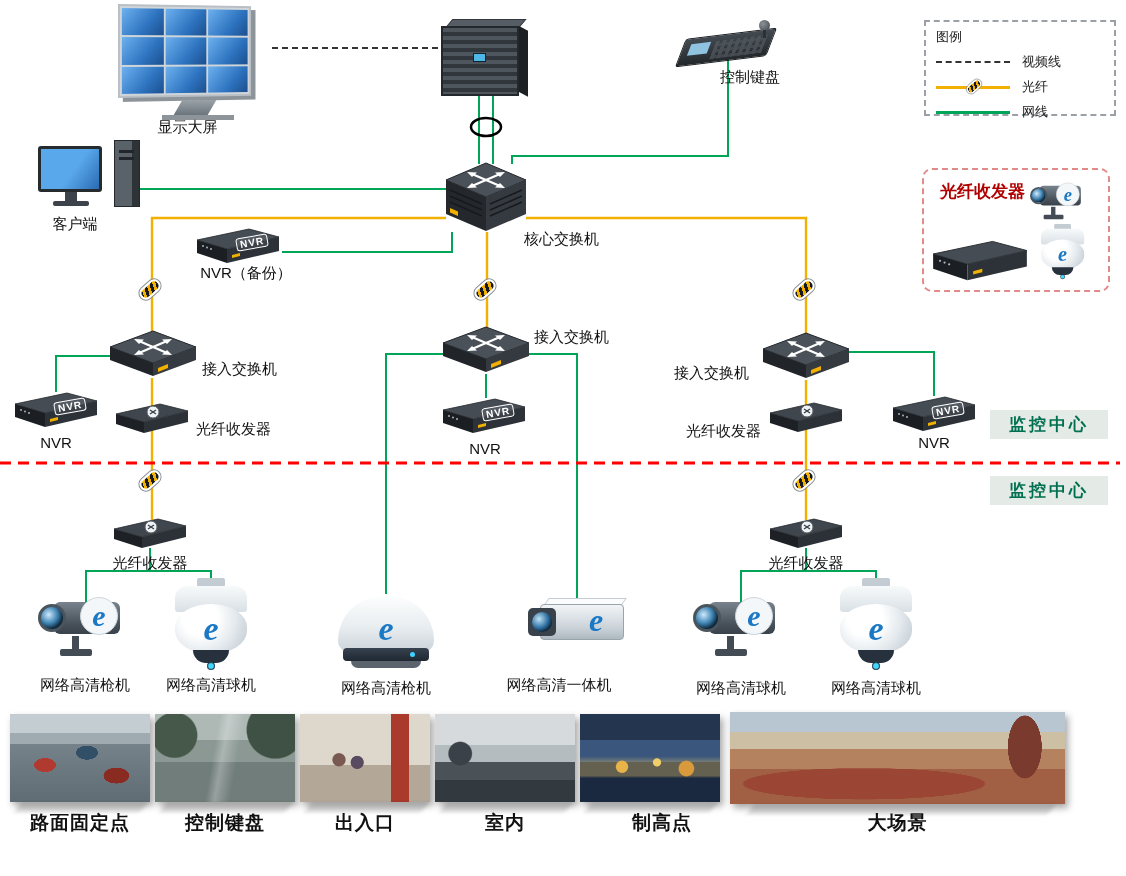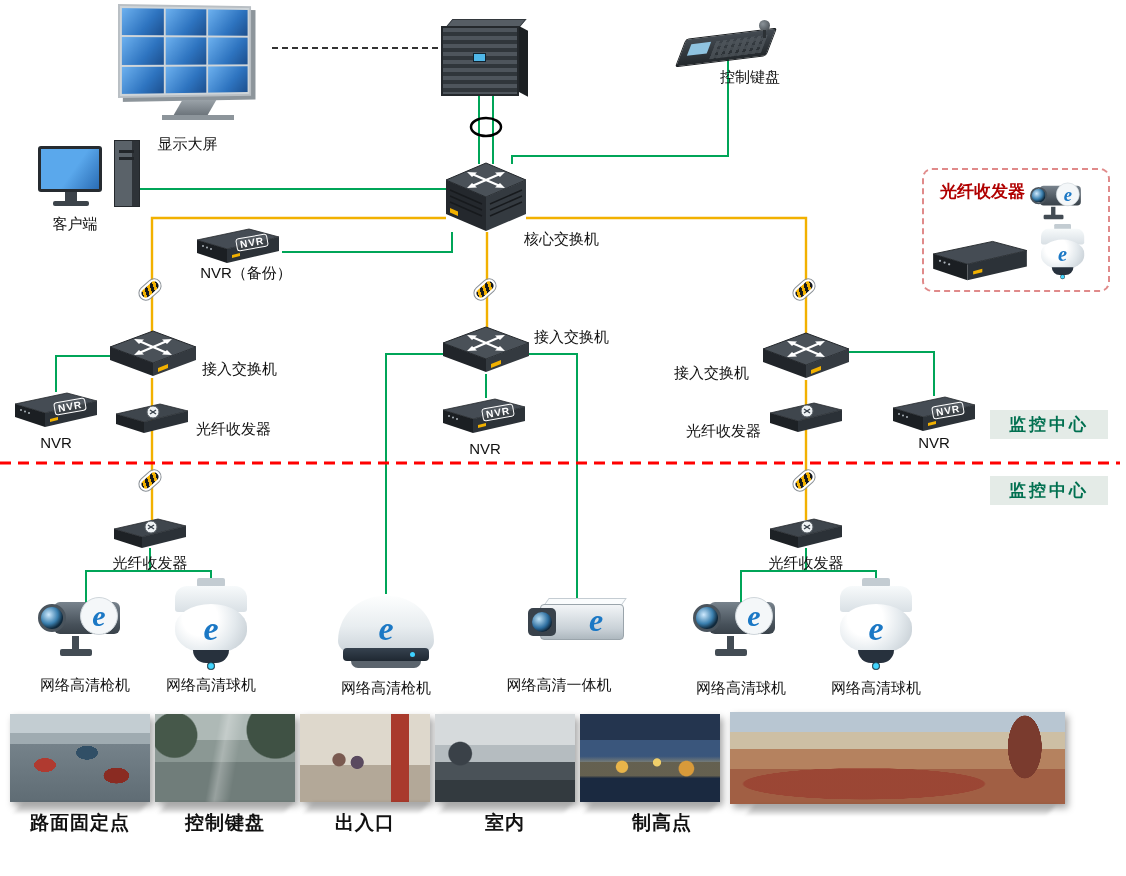--- a/index.html
+++ b/index.html
@@ -295,38 +295,55 @@
       <div class="vw-cell"></div>
         <div class="vw-cell"></div>
         <div class="vw-cell"></div>
       <div class="vw-cell"></div>
         <div class="vw-cell"></div>
         <div class="vw-cell"></div>
     </div>
     <div class="vw-stand"></div>
       <div class="vw-base"></div>
   </div>
-  <div class="lbl tac" style="left:135px;top:135px;width:105px">显示大屏</div>
+  <div class="lbl tac" style="left:135px;top:118px;width:105px">显示大屏</div>
 
   <div class="dev platform-device">
     <div class="pf-lid"></div>
       <div class="pf-side"></div>
       <div class="pf-body"></div>
       <div class="pf-led"></div>
   </div>
 
   <div class="dev keyboard-device">
     <div class="kb-base">
         <div class="kb-screen"></div>
         <div class="kb-keys"></div>
       </div>
     <div class="kb-stick"></div>
   </div>
   <div class="lbl tac" style="left:705px;top:68px;width:90px">控制键盘</div>
 
+  <div class="legend">
+    <div class="legend-title">图例</div>
+    <div class="legend-row">
+      <div class="legend-sample ls-video"></div>
+      <div class="lab">视频线</div>
+    </div>
+    <div class="legend-row">
+      <div class="legend-sample ls-fiber">
+        <div class="fiber-node"></div>
+      </div>
+      <div class="lab">光纤</div>
+    </div>
+    <div class="legend-row">
+      <div class="legend-sample ls-net"></div>
+      <div class="lab">网线</div>
+    </div>
+  </div>
 
   <div class="dev client-device">
     <div class="monitor">
         <div class="monitor-screen"></div>
       </div>
     <div class="monitor-stand"></div>
       <div class="monitor-base"></div>
     <div class="tower"></div>
   </div>
   <div class="lbl tac" style="left:40px;top:215px;width:70px">客户端</div>
@@ -522,14 +539,15 @@
   <div class="photo ph-entry" style="left:300px;top:714px;width:130px;height:88px"></div>
   <div class="photo ph-indoor" style="left:435px;top:714px;width:140px;height:88px"></div>
   <div class="photo ph-night" style="left:580px;top:714px;width:140px;height:88px"></div>
   <div class="photo ph-wide" style="left:730px;top:712px;width:335px;height:92px"></div>
 
   <div class="scene-lbl" style="left:10px;top:810px;width:140px">路面固定点</div>
   <div class="scene-lbl" style="left:155px;top:810px;width:140px">控制键盘</div>
   <div class="scene-lbl" style="left:300px;top:810px;width:130px">出入口</div>
   <div class="scene-lbl" style="left:435px;top:810px;width:140px">室内</div>
   <div class="scene-lbl" style="left:592px;top:810px;width:140px">制高点</div>
+  <div class="scene-lbl" style="left:730px;top:810px;width:335px">大场景</div>
 
 </div>
 
 </body></html>

